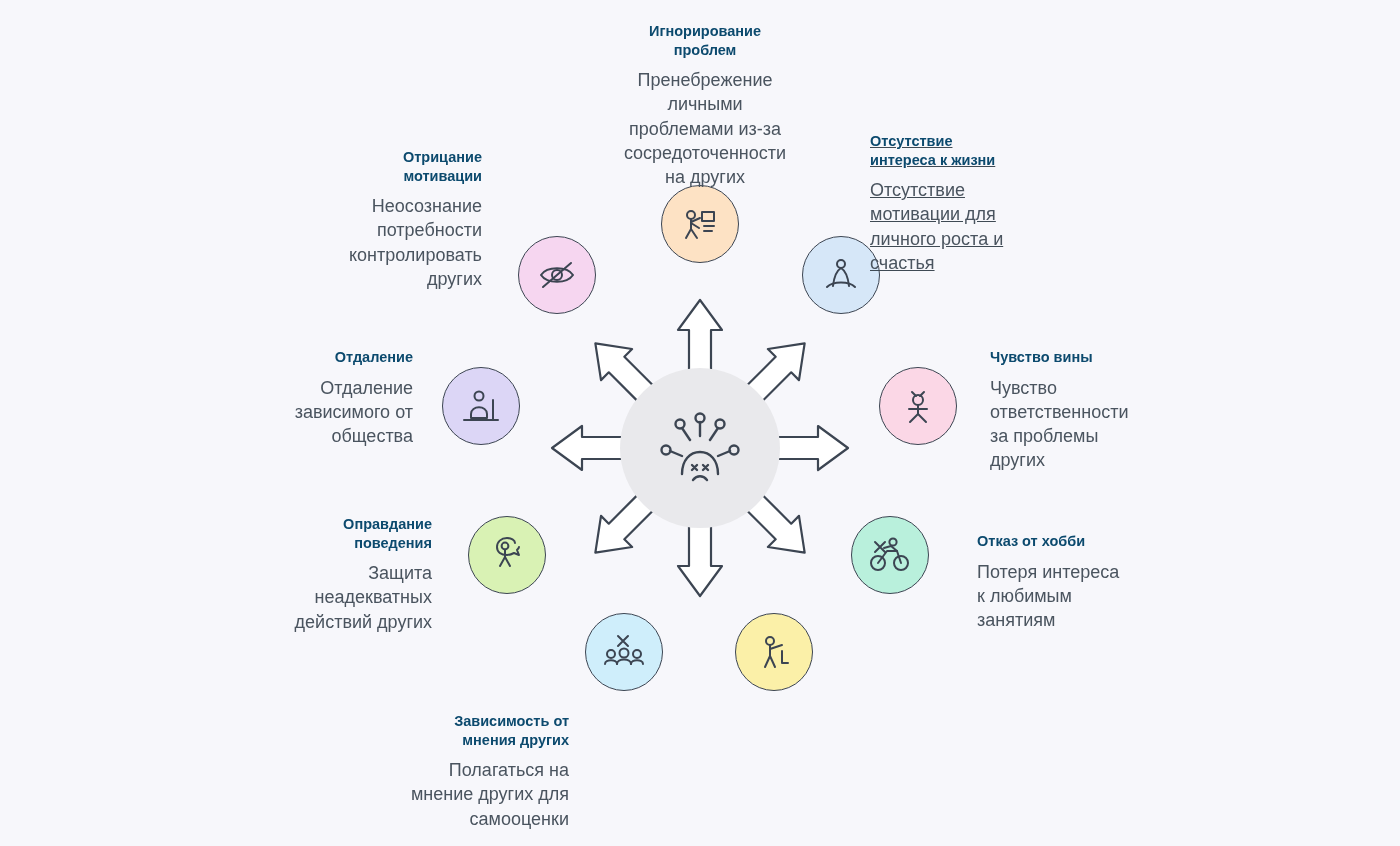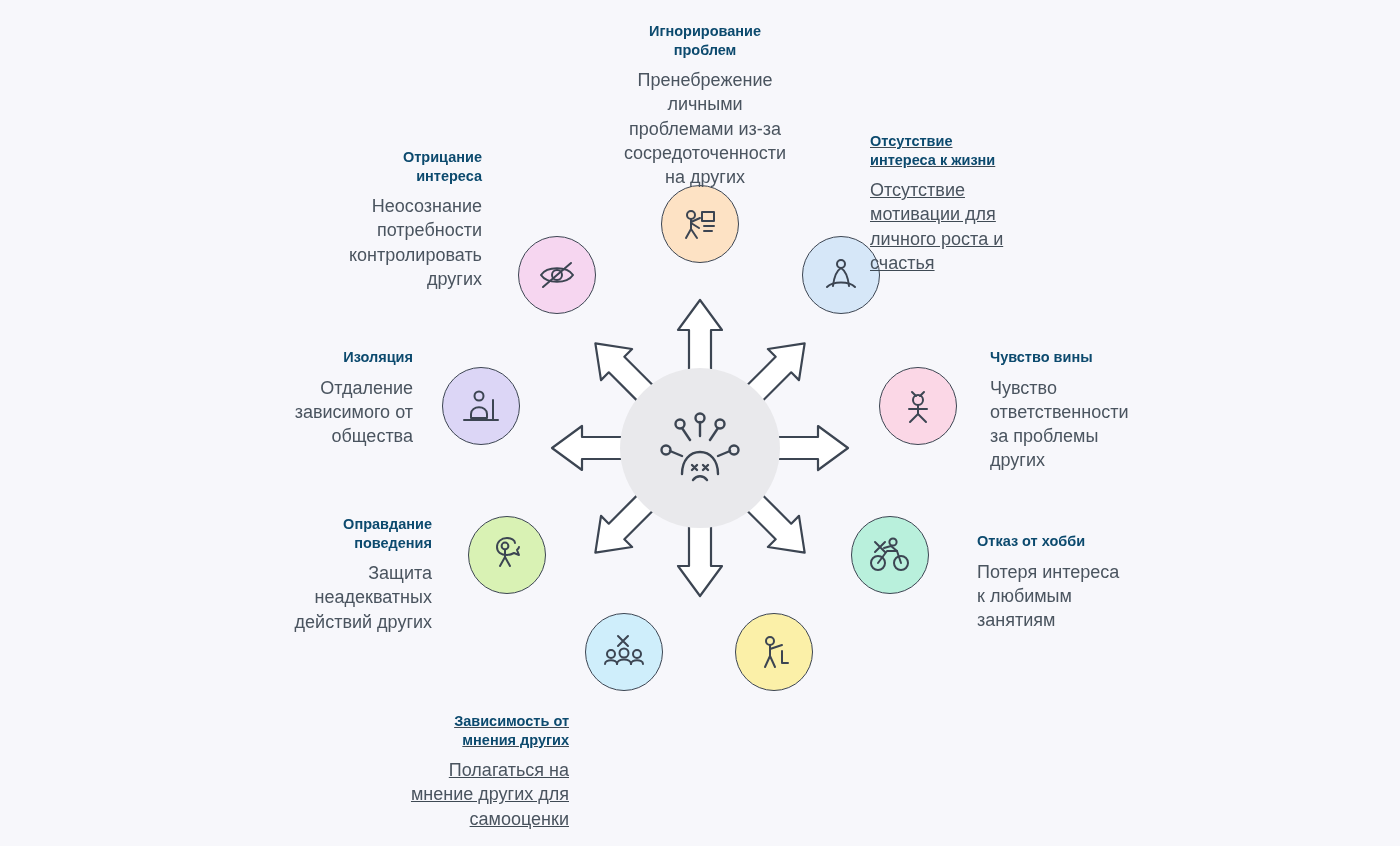--- a/index.html
+++ b/index.html
@@ -264,33 +264,33 @@
     <div class="title">Чувство вины</div>
     <div class="desc">Чувство ответственности за проблемы других</div>
   </div>
 
   <div class="label right" style="left:977px; top:532px; width:150px;">
     <div class="title">Отказ от хобби</div>
     <div class="desc">Потеря интереса к любимым занятиям</div>
   </div>
 
 
-  <div class="label left" style="left:409px; top:712px; width:160px;text-decoration:underline;">
+  <div class="label left" style="left:409px; top:712px; width:160px;">
     <div class="title">Зависимость от мнения других</div>
     <div class="desc">Полагаться на мнение других для самооценки</div>
   </div>
 
   <div class="label left" style="left:290px; top:515px; width:142px;text-align:right;">
     <div class="title">Оправдание поведения</div>
     <div class="desc">Защита неадекватных действий других</div>
   </div>
 
   <div class="label left" style="left:273px; top:348px; width:140px;">
-    <div class="title">Изоляция</div>
+    <div class="title">Отдаление</div>
     <div class="desc">Отдаление зависимого от общества</div>
   </div>
 
   <div class="label left" style="left:342px; top:148px; width:140px;">
-    <div class="title">Отрицание интереса</div>
+    <div class="title">Отрицание мотивации</div>
     <div class="desc">Неосознание потребности контролировать других</div>
   </div>
 
 </div>
 
 </body></html>

